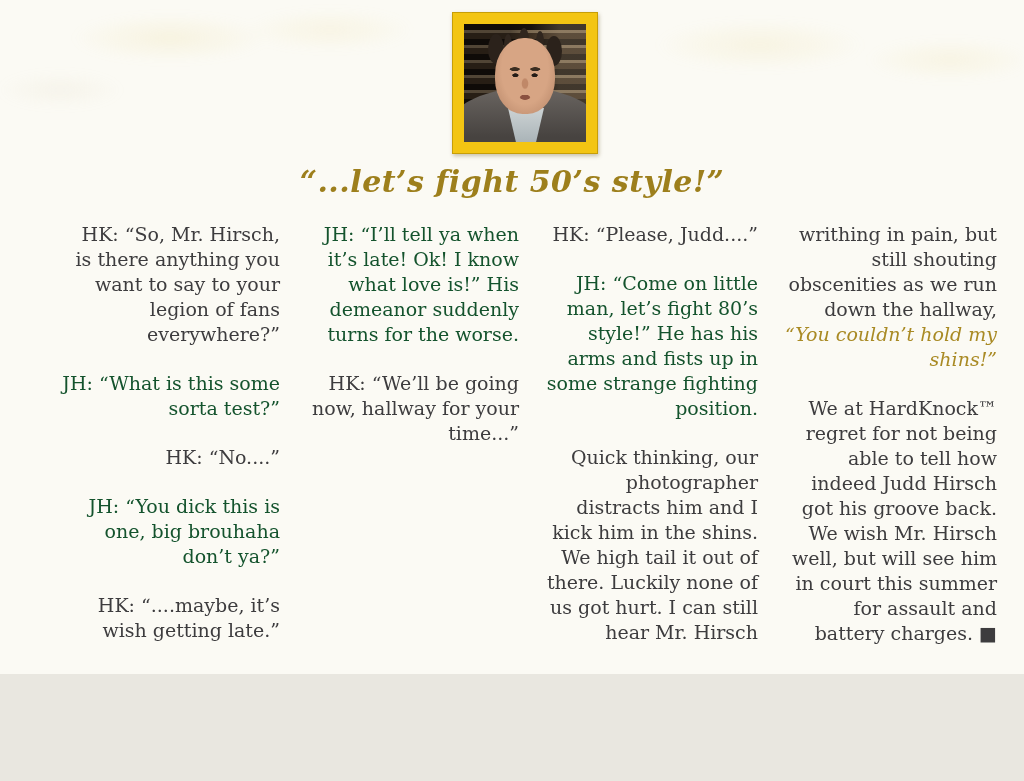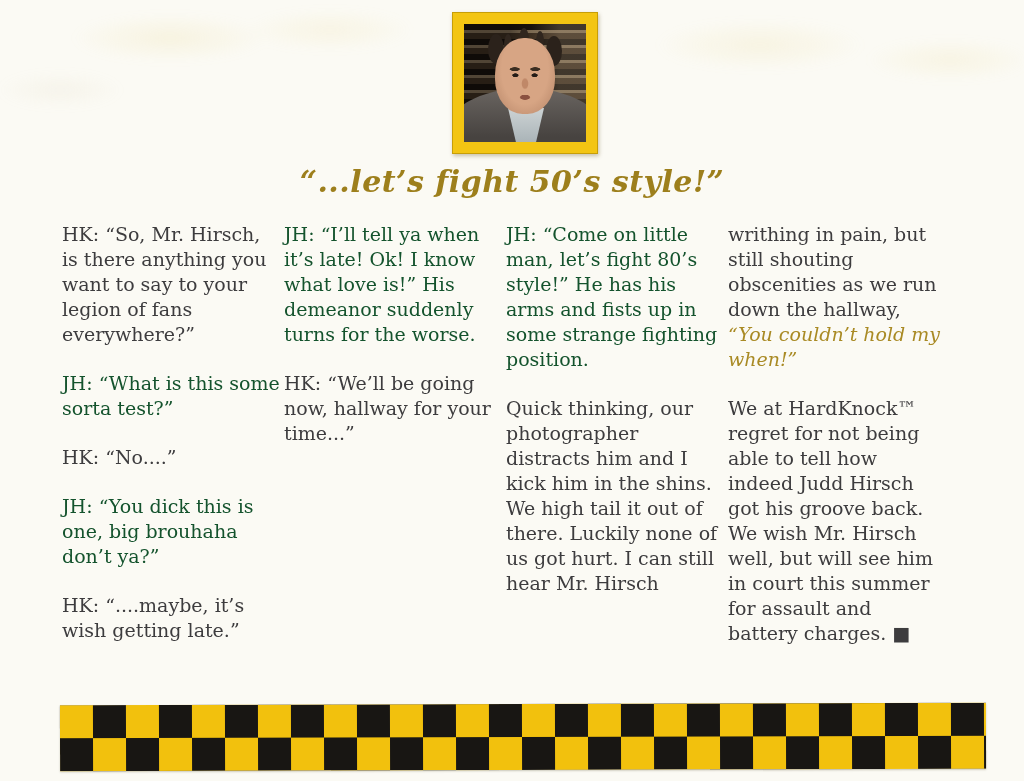--- a/index.html
+++ b/index.html
@@ -1,17 +1,17 @@
 <!DOCTYPE html>
 <html><head>
 <meta charset="utf-8">
 <style>
   html,body{margin:0;padding:0;background:#e9e7e0;}
   .page{
-    position:relative;width:1024px;height:781px;overflow:hidden;
+    position:relative;width:1024px;height:674px;overflow:hidden;
     background:#fbfaf4;
     font-family:"DejaVu Serif","Liberation Serif",serif;
   }
   
   .ghost{
     position:absolute;inset:0;pointer-events:none;filter:blur(5px);
     background:
       radial-gradient(140px 34px at 170px 38px, rgba(233,214,130,.18), rgba(233,214,130,0) 70%),
       radial-gradient(120px 30px at 330px 30px, rgba(233,214,130,.14), rgba(233,214,130,0) 70%),
       radial-gradient(150px 36px at 760px 45px, rgba(233,214,130,.16), rgba(233,214,130,0) 70%),
@@ -60,22 +60,22 @@
   }
   
   .headline{
     position:absolute;top:164px;left:0;width:100%;
     text-align:center;font-size:30px;font-weight:bold;font-style:italic;
     color:#9d7f1c;letter-spacing:.5px;
   }
   
   .columns{
     position:absolute;top:222px;left:62px;width:935px;
-    display:grid;grid-template-columns:repeat(4,218px);column-gap:4px;
-    font-size:19px;line-height:25px;
+    display:grid;grid-template-columns:repeat(4,218px);column-gap:21px;
+    font-size:19px;line-height:25px;text-align:right;
   }
   .para{margin:0 0 24px 0;}
   .dark{color:#3d3c3e;}
   .gold{color:#14532d;}
   .italic{}
   .quote-gold{color:#a98a24;font-style:italic;}
   
   .checker{
     position:absolute;left:60px;top:704px;width:926px;height:66px;
     background:conic-gradient(#181613 0 25%, #f2c10d 0 50%, #181613 0 75%, #f2c10d 0);
@@ -109,24 +109,25 @@
         <p class="para gold">JH: “What is this some sorta test?”</p>
         <p class="para dark">HK: “No....”</p>
         <p class="para gold">JH: “You dick this is one, big brouhaha don’t ya?”</p>
         <p class="para dark">HK: “....maybe, it’s wish getting late.”</p>
       </div>
     <div class="col">
         <p class="para gold">JH: “I’ll tell ya when it’s late! Ok! I know what love is!” His demeanor suddenly turns for the worse.</p>
         <p class="para dark">HK: “We’ll be going now, hallway for your time...”</p>
       </div>
     <div class="col">
+        <p class="para dark">HK: “Please, Judd....”</p>
         <p class="para gold">JH: “Come on little man, let’s fight 80’s style!” He has his arms and fists up in some strange fighting position.</p>
         <p class="para dark">Quick thinking, our photographer distracts him and I kick him in the shins. We high tail it out of there. Luckily none of us got hurt. I can still hear Mr. Hirsch</p>
       </div>
     <div class="col">
-        <p class="para dark">writhing in pain, but still shouting obscenities as we run down the hallway, <span class="quote-gold">“You couldn’t hold my when!”</span></p>
+        <p class="para dark">writhing in pain, but still shouting obscenities as we run down the hallway, <span class="quote-gold">“You couldn’t hold my shins!”</span></p>
         <p class="para dark italic">We at HardKnock™ regret for not being able to tell how indeed Judd Hirsch got his groove back. We wish Mr. Hirsch well, but will see him in court this summer for assault and battery charges. ■</p>
       </div>
   </div>
 
   <div class="checker"></div>
 
 </div>
 
 </body></html>

